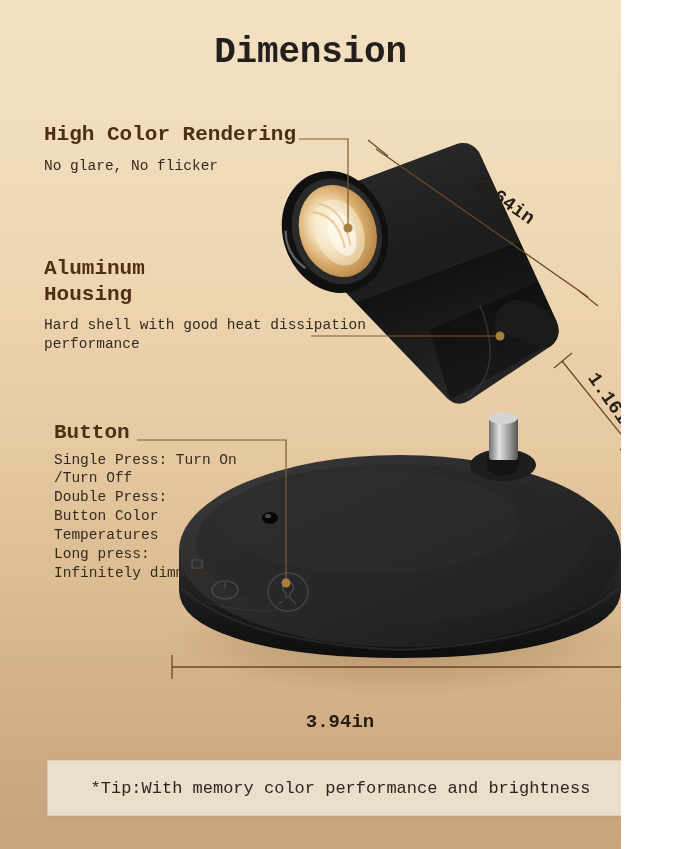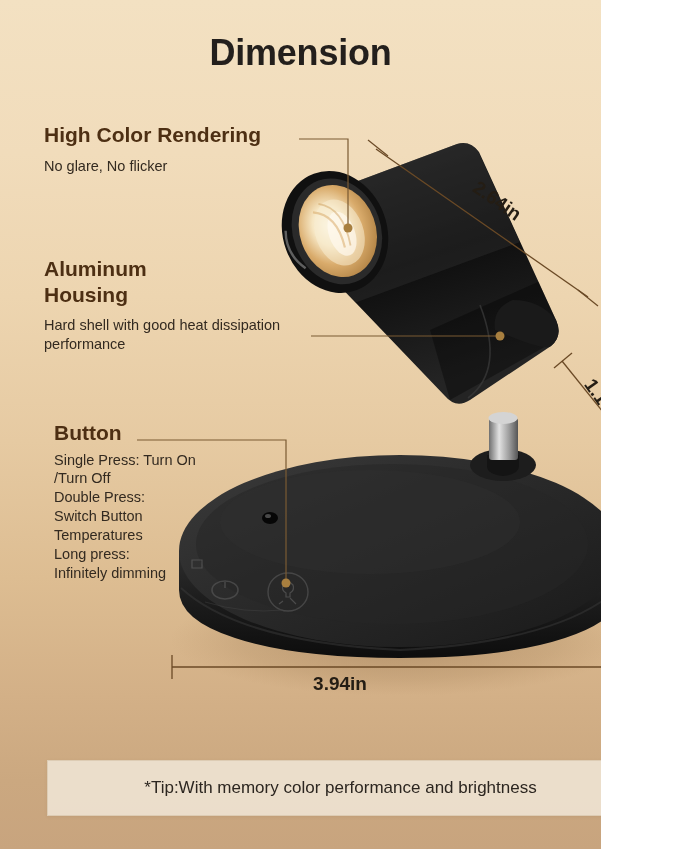--- a/index.html
+++ b/index.html
@@ -5,30 +5,31 @@
   html, body {
     margin: 0;
     padding: 0;
     background: #ffffff;
   }
   #page {
     position: relative;
     width: 601px;
     height: 849px;
     overflow: hidden;
-    font-family: Liberation Sans, sans-serif;
+    font-family: Liberation Mono, monospace;
     background: linear-gradient(180deg,
         #f3e1c2 0%,
         #f1dcbb 18%,
         #edd5b0 35%,
         #e6caa2 52%,
         #ddbd92 68%,
         #d3b087 82%,
         #cba880 92%,
         #c8a47e 100%);
+    padding-left: 20px;
   }
 
   
   .title {
     position: absolute;
     left: 0; right: 0;
     top: 32px;
     text-align: center;
     font-size: 36px;
     font-weight: bold;
@@ -82,21 +83,21 @@
     position: absolute;
     font-size: 19px;
     font-weight: bold;
     color: #241d14;
     white-space: nowrap;
     transform-origin: center center;
   }
   #dim-264 { left: 470px; top: 190px; transform: rotate(35deg); }
   #dim-116 { left: 577px; top: 392px; transform: rotate(55deg); }
   #dim-09  { left: 634px; top: 548px; transform: rotate(90deg); }
-  #dim-394 { left: 340px; top: 673px; transform: translateX(-50%); }
+  #dim-394 { left: 340px; top: 711px; transform: translateX(-50%); }
 
   
   .tipbox {
     position: absolute;
     left: 47px;
     top: 760px;
     width: 585px;
     height: 54px;
     background: rgba(240,230,215,0.86);
     border: 1px solid rgba(215,196,170,0.7);
@@ -235,21 +236,21 @@
 Housing</div>
     <div class="cbody">Hard shell with good heat dissipation
 performance</div>
   </div>
 
   <div class="callout" id="callout-btn">
     <div class="ctitle">Button</div>
     <div class="cbody compact">Single Press: Turn On
 /Turn Off
 Double Press:
-Switch Button
+Button Color
 Temperatures
 Long press:
 Infinitely dimming</div>
   </div>
 
   <svg class="leader-svg" viewBox="0 0 679 849">
 
     <g>
       <path class="lead-line" d="M299,139 L348,139 L348,228"></path>
       <circle class="lead-dot" cx="348" cy="228" r="4.5"></circle>

